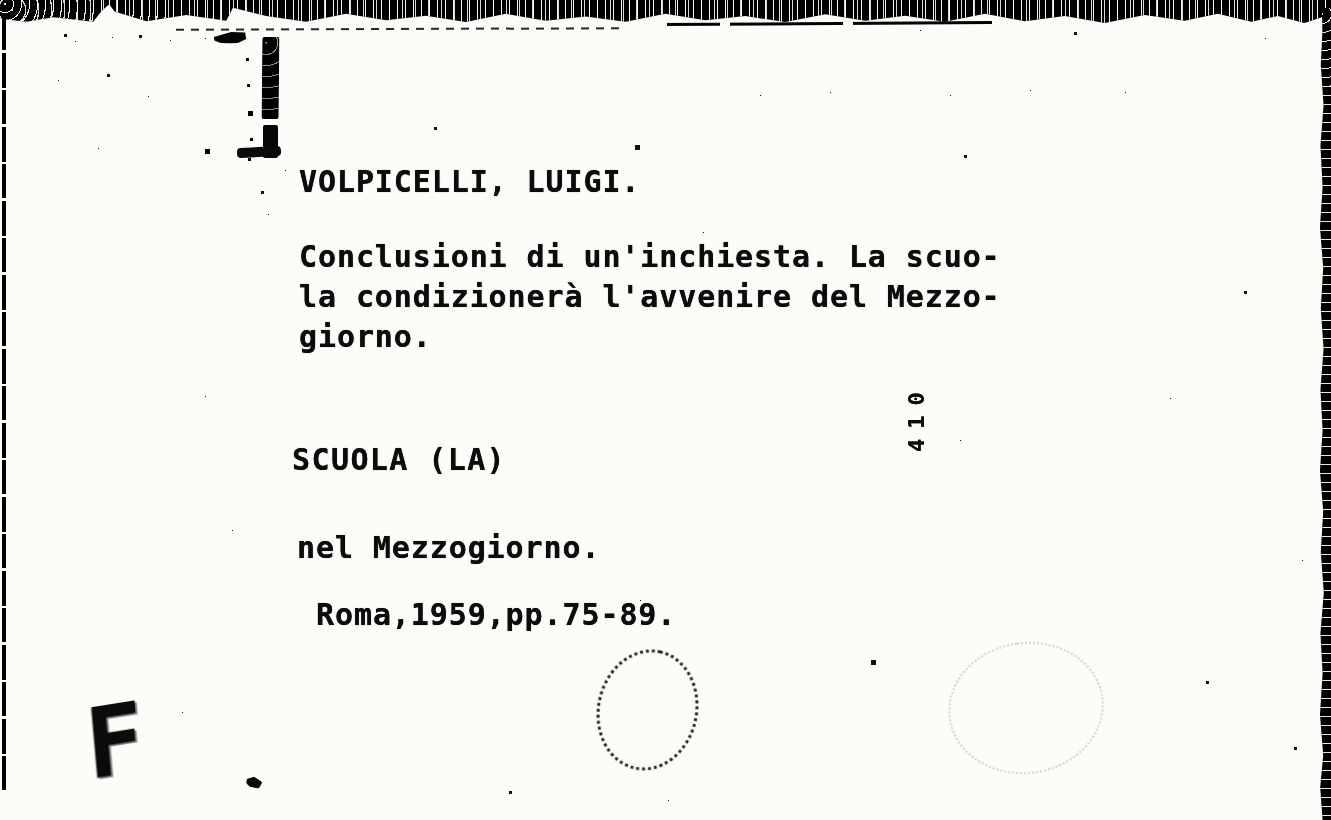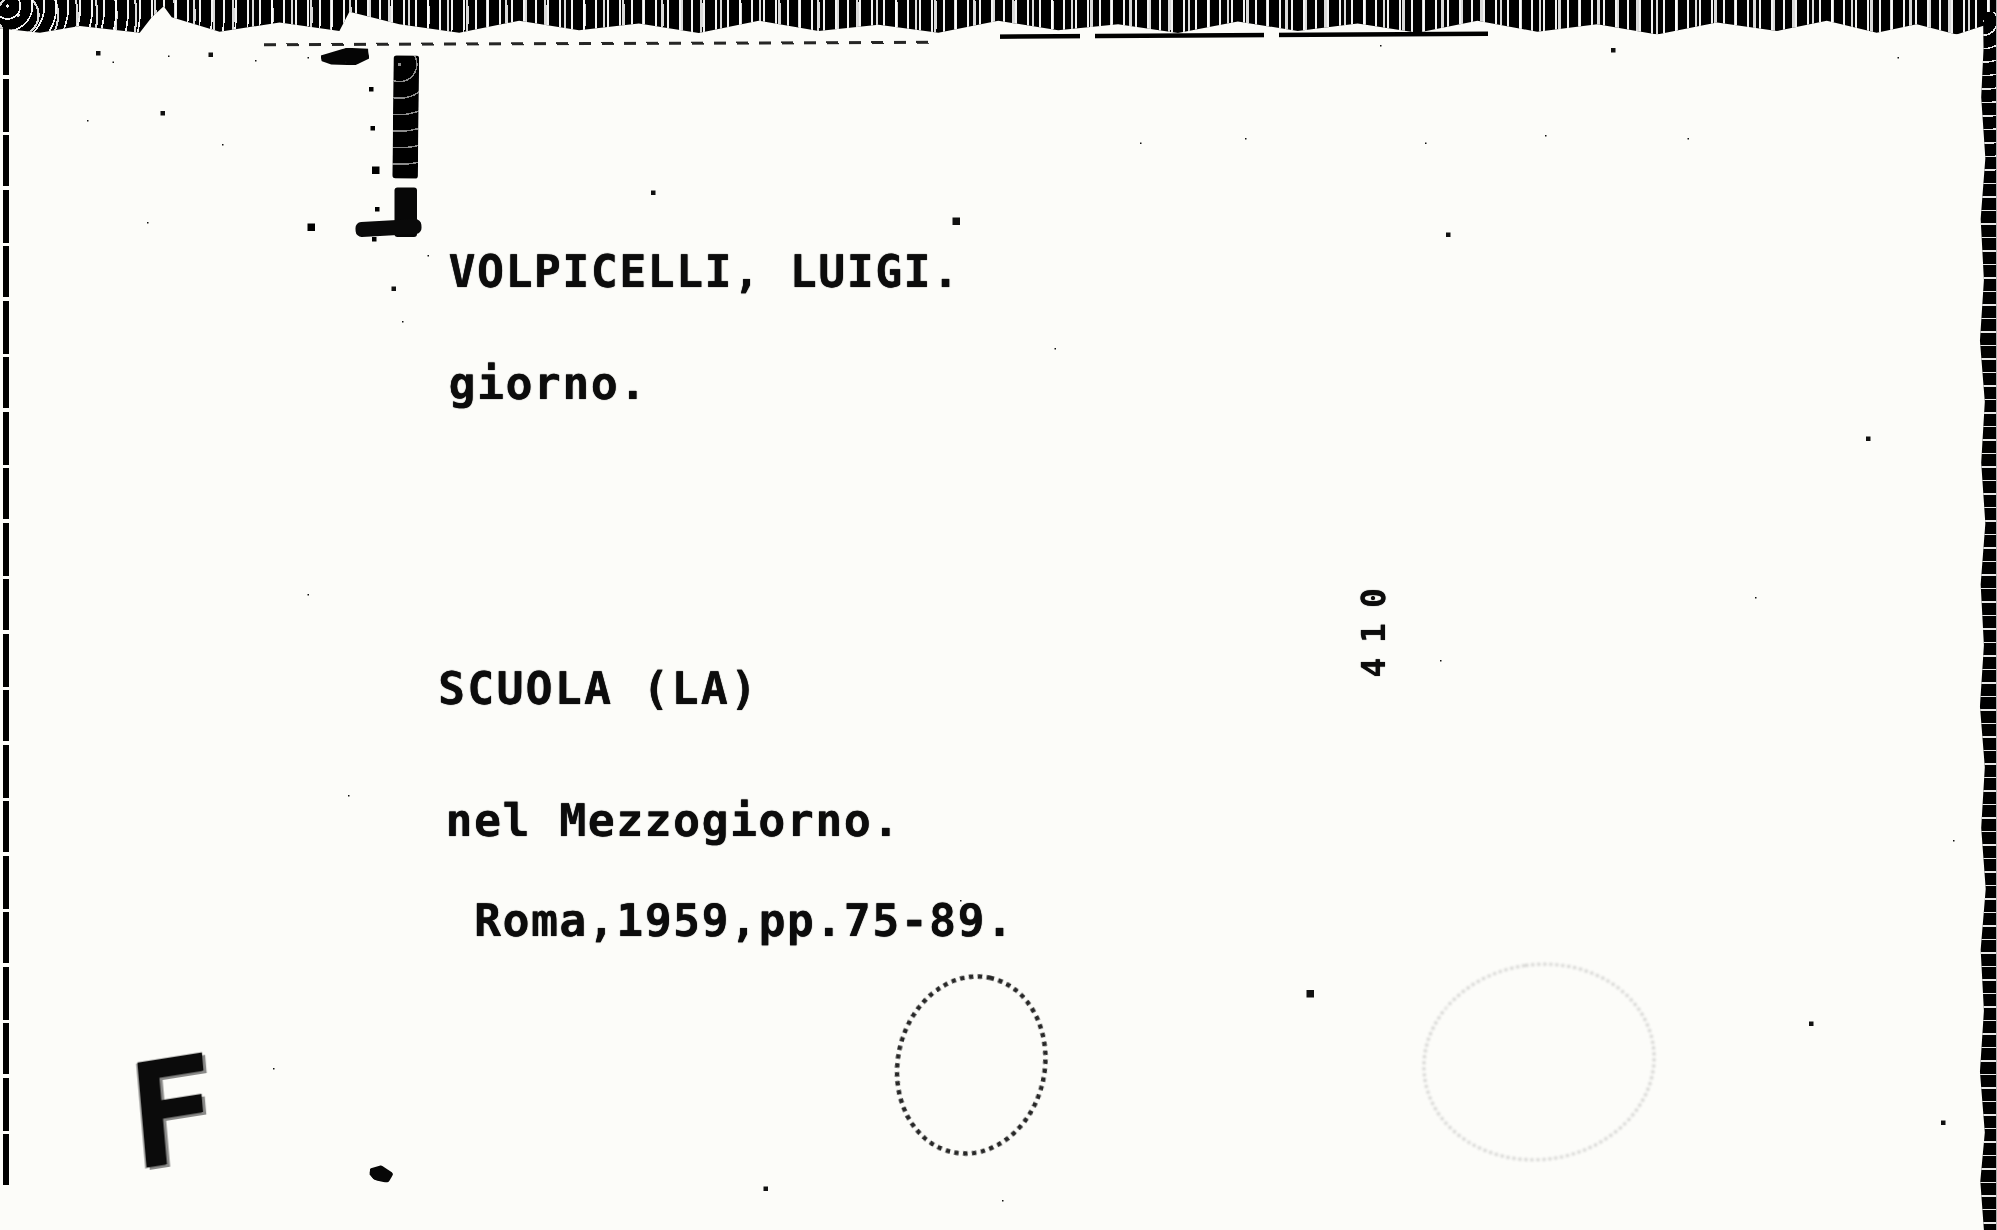--- a/index.html
+++ b/index.html
@@ -134,21 +134,23 @@
 
   <div class="jmark-bar"></div>
   <div class="jmark-bar2"></div>
   <div class="jmark-foot"></div>
   <div class="jmark-blob"></div>
   <div class="jmark-dots"></div>
 
   <div class="tw heading">VOLPICELLI, LUIGI.</div>
 
   <div class="title-block" style="position:absolute;">
-    <div class="tw" style="position:static;text-align:right;">giorno.</div>
+    <div class="tw" style="position:static;">Conclusioni di un'inchiesta. La scuo-</div>
+    <div class="tw" style="position:static;">la condizionerà l'avvenire del Mezzo-</div>
+    <div class="tw" style="position:static;">giorno.</div>
   </div>
 
 
   <div class="vnum">410</div>
 
   <div class="tw journal">SCUOLA (LA)</div>
 
   <div class="tw journal2">nel Mezzogiorno.</div>
 
   <div class="tw imprint">Roma,1959,pp.75-89.</div>

